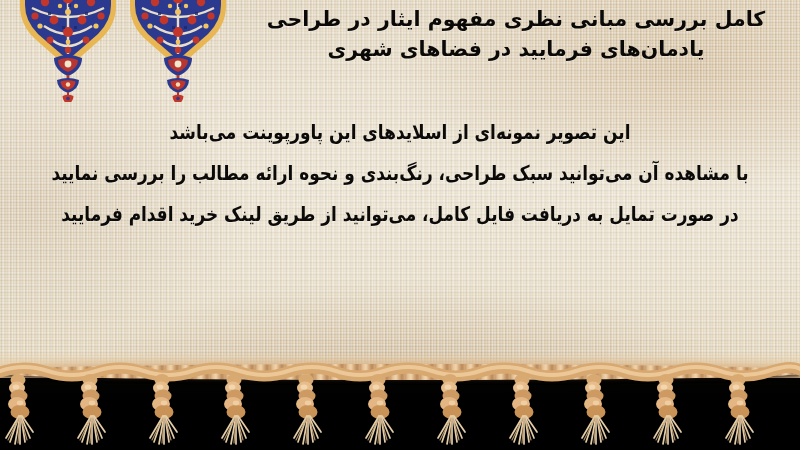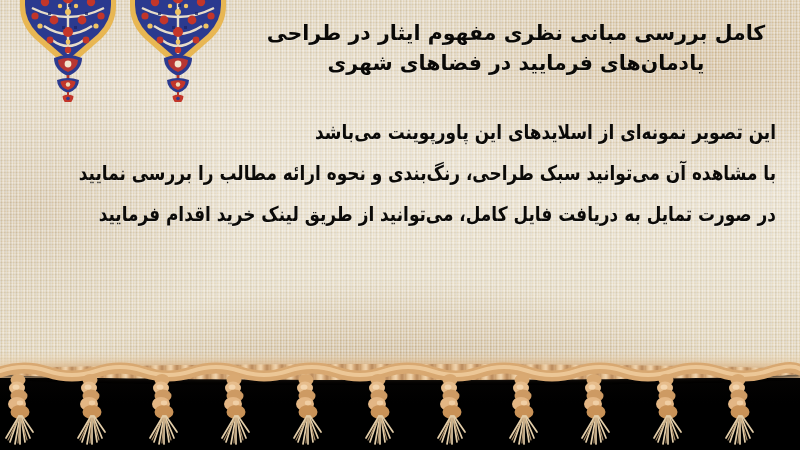--- a/index.html
+++ b/index.html
@@ -75,38 +75,37 @@
   }
 
   
   .title-block {
     position: absolute;
     left: 238px;
     top: 4px;
     width: 556px;
     text-align: center;
     direction: rtl;
-    margin-top: 14px;
   }
   .title-line {
     font-size: 20.5px;
     font-weight: 700;
     color: #0a0907;
     line-height: 30px;
     letter-spacing: 0px;
     text-shadow: 0 1px 0 rgba(255,255,255,0.28);
     white-space: nowrap;
   }
 
   .body-block {
     position: absolute;
     left: 0;
     top: 112px;
     width: 800px;
-    text-align: right;
+    text-align: center;
     direction: rtl;
   }
   .body-line {
     font-size: 20px;
     font-weight: 700;
     color: #0b0a08;
     line-height: 41px;
     font-stretch: condensed;
     transform: scaleX(0.94);
     text-shadow: 0 1px 0 rgba(255,255,255,0.30);

